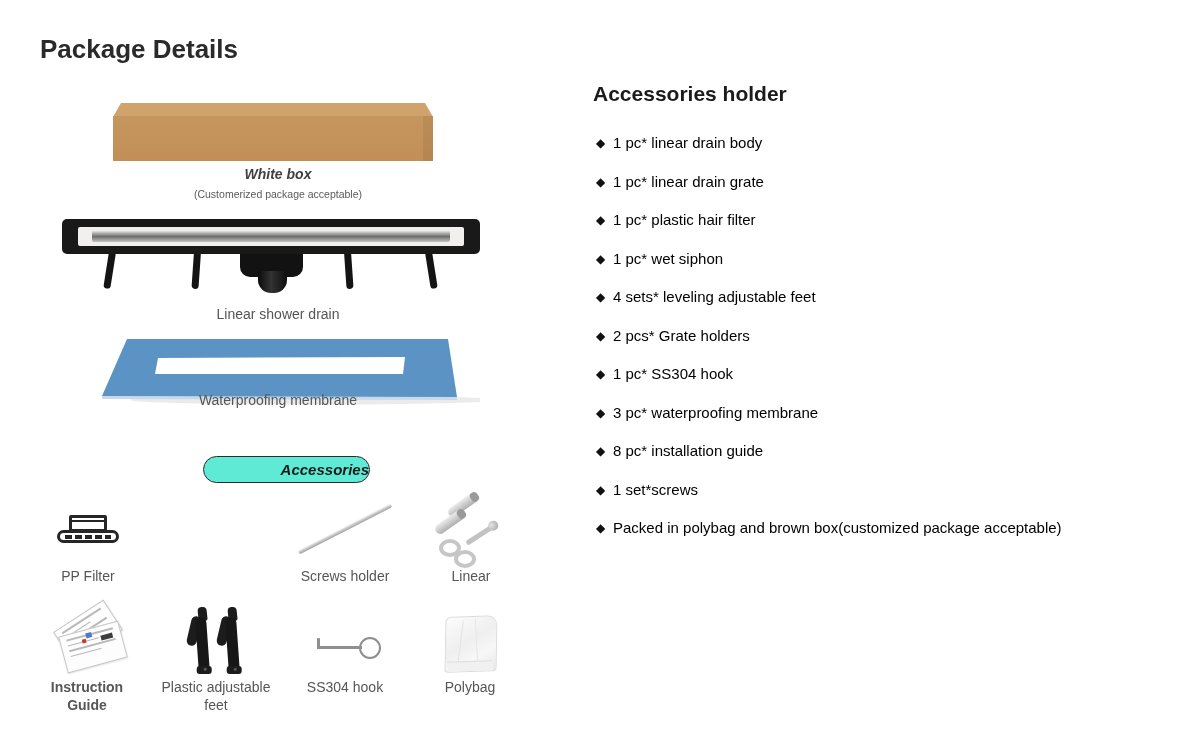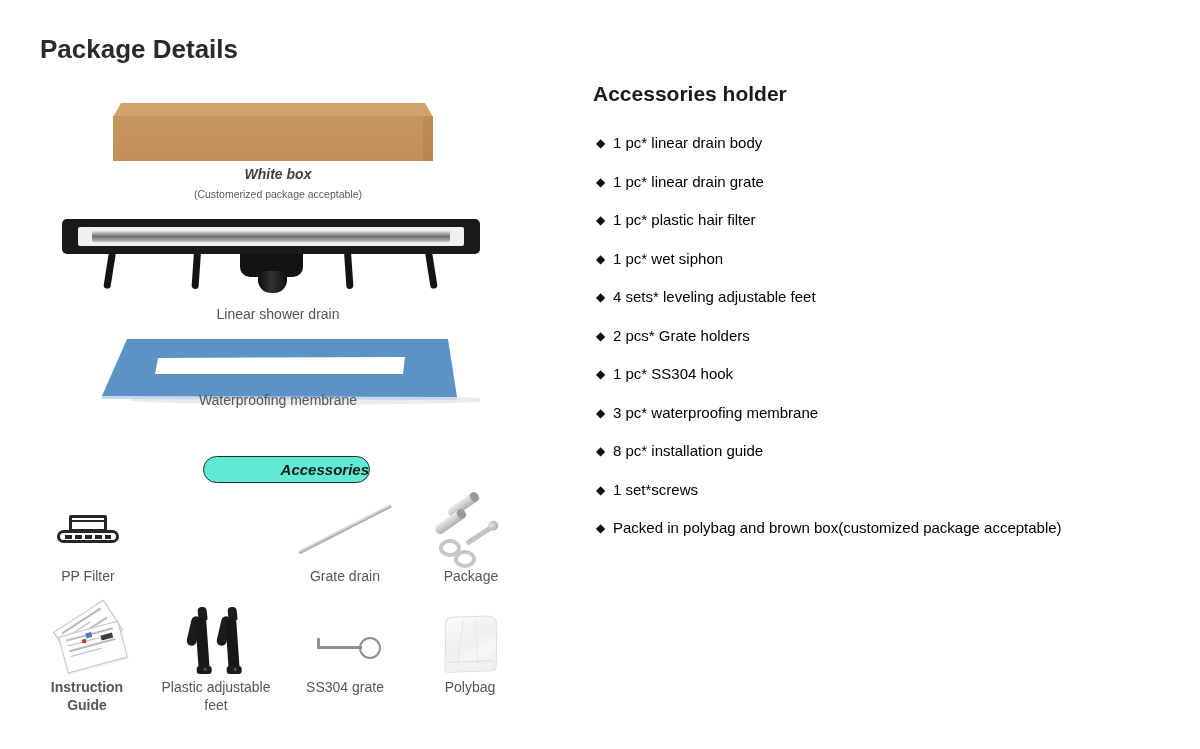--- a/index.html
+++ b/index.html
@@ -173,38 +173,38 @@
         </div>
     </div>
     <div class="cell-label">PP Filter</div>
   </div>
 
 
   <div class="cell r1 c1c">
     <div class="icon-zone">
       <div class="rod"></div>
     </div>
-    <div class="cell-label">Grate drain</div>
+    <div class="cell-label">Screws holder</div>
   </div>
 
   <div class="cell r1 c1d">
     <div class="icon-zone">
       <div class="anchor anchor1">
           <div class="tip"></div>
         </div>
       <div class="anchor anchor2">
           <div class="tip"></div>
         </div>
       <div class="screw-shaft">
           <div class="screw-head"></div>
         </div>
       <div class="washer washer1"></div>
       <div class="washer washer2"></div>
     </div>
-    <div class="cell-label">Package</div>
+    <div class="cell-label">Linear</div>
   </div>
 
   <div class="cell r2 c2a">
     <div class="icon-zone">
       <div class="card card-back">
         <div class="tline"></div>
           <div class="tline short"></div>
           <div class="tline"></div>
           <div class="tline short"></div>
       </div>
@@ -244,21 +244,21 @@
   </div>
 
   <div class="cell r2 c2c">
     <div class="icon-zone">
       <div class="hook-wrap">
         <div class="hook-tick"></div>
           <div class="hook-line"></div>
           <div class="hook-ring"></div>
       </div>
     </div>
-    <div class="cell-label">SS304 grate</div>
+    <div class="cell-label">SS304 hook</div>
   </div>
 
   <div class="cell r2 c2d">
     <div class="icon-zone">
       <div class="bag">
           <div class="fold1"></div>
           <div class="fold2"></div>
           <div class="flap"></div>
         </div>
     </div>

